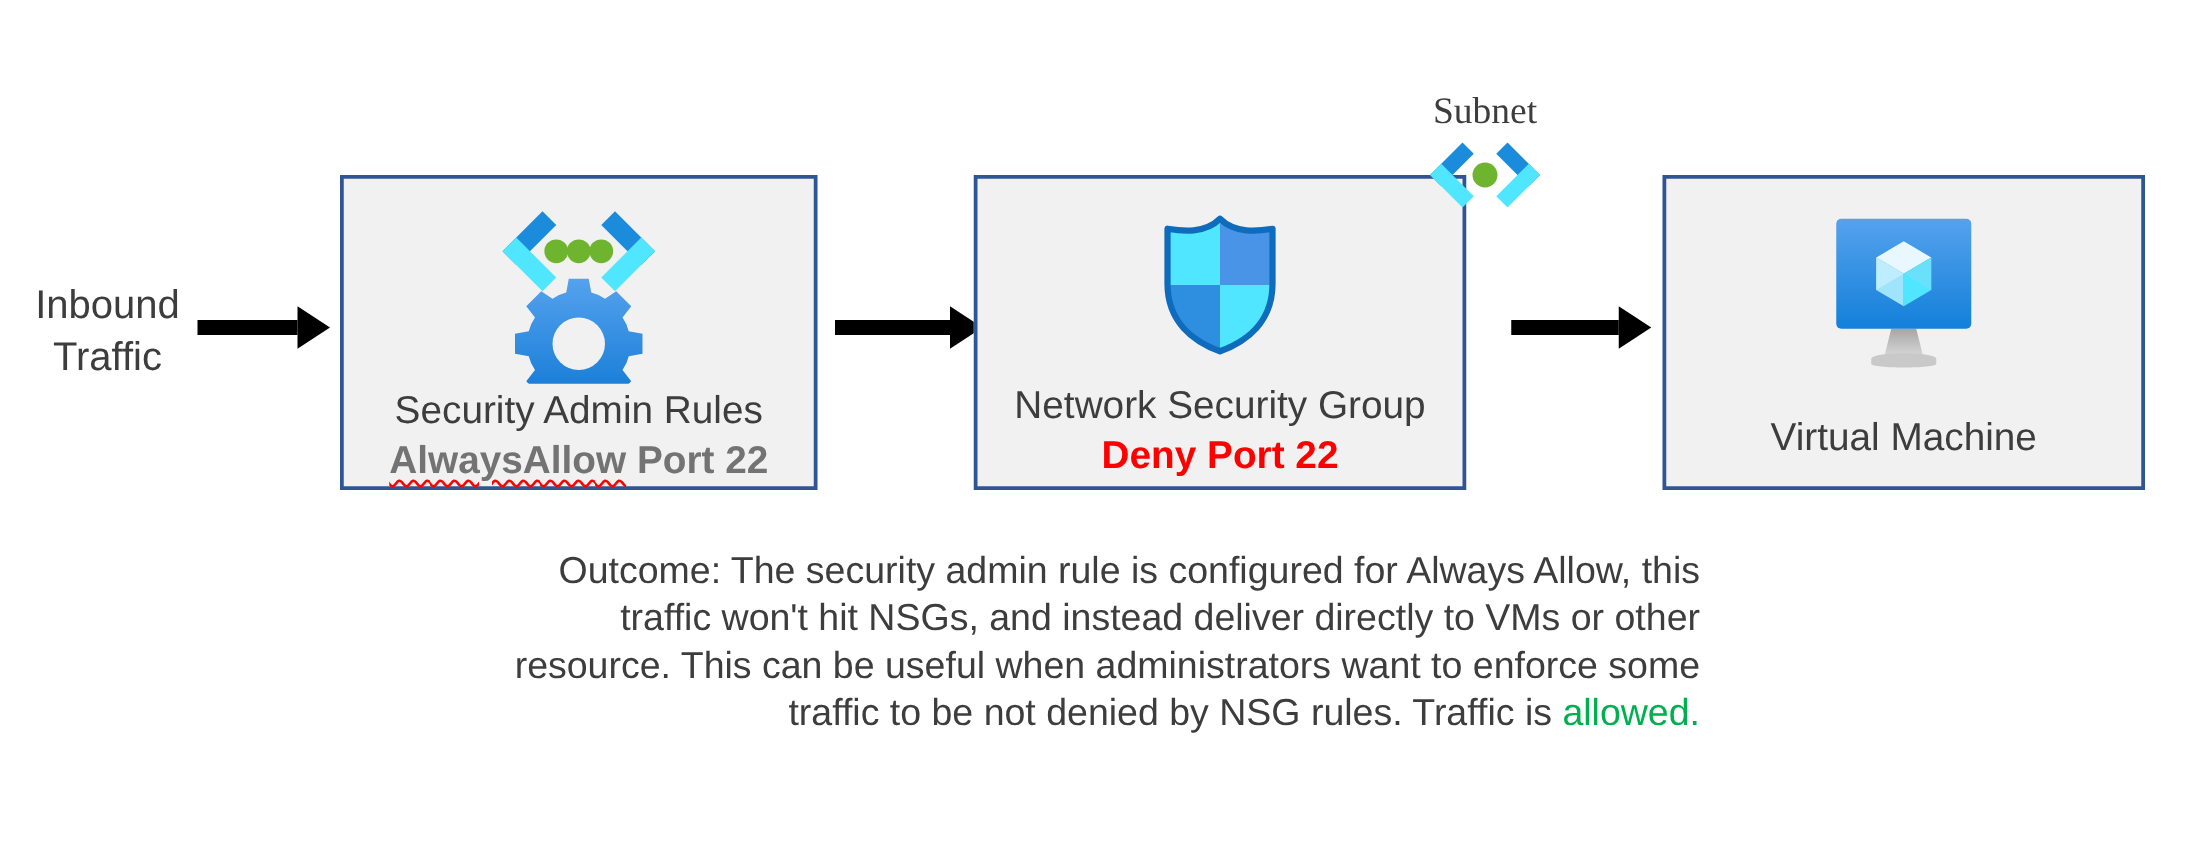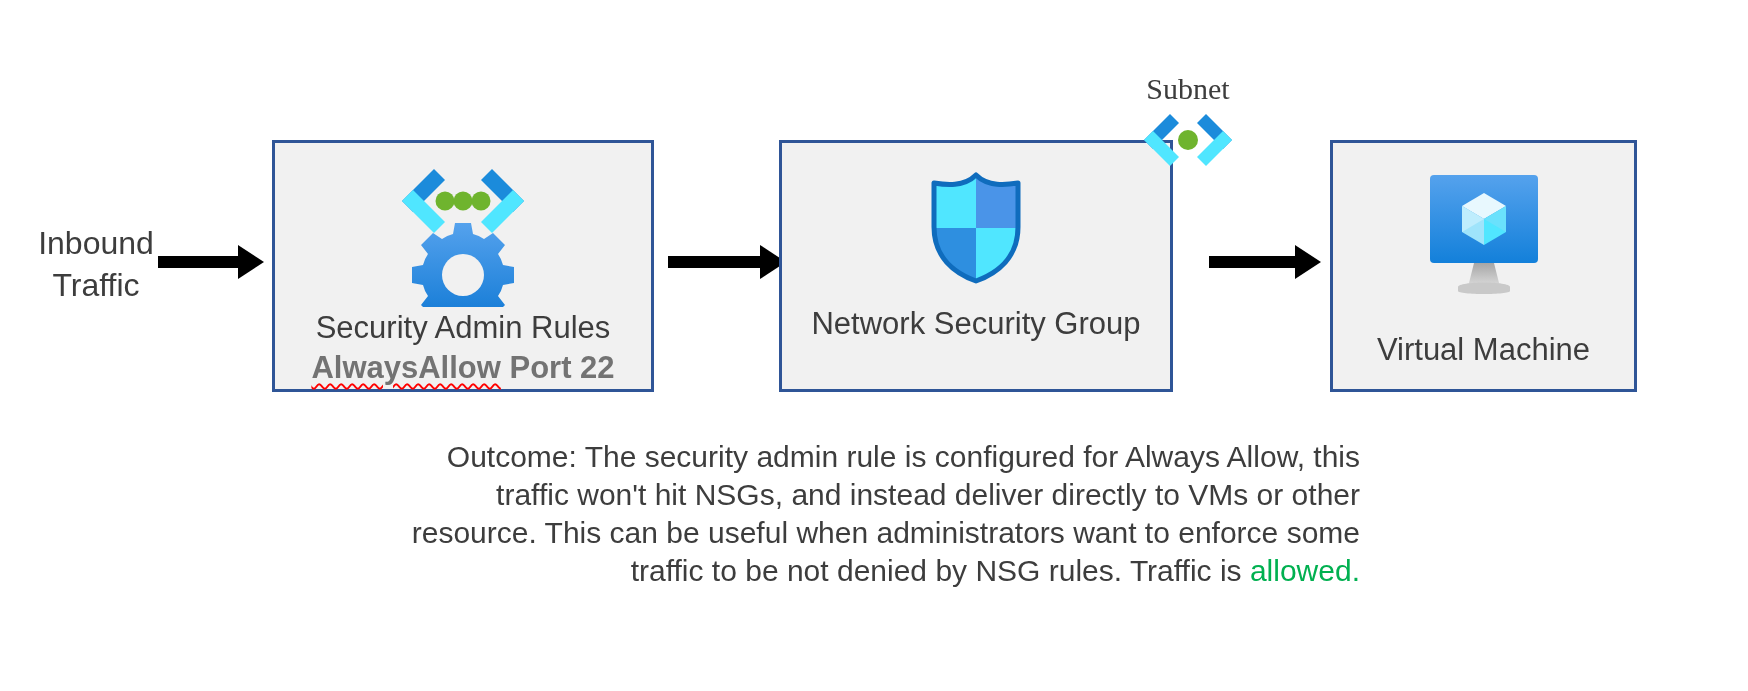--- a/index.html
+++ b/index.html
@@ -6,21 +6,21 @@
   html,body{ background:#ffffff; }
   body{
     width:1748px; height:691px; position:relative; overflow:hidden;
     font-family:"Liberation Sans","DejaVu Sans",sans-serif;
     color:#404040;
   }
   .stage{ position:absolute; inset:0; }
 
   
   #inbound-label{
-    position:absolute; left:16px; top:222px; width:160px;
+    position:absolute; left:6px; top:222px; width:160px;
     text-align:center; font-size:32px; line-height:1.32; color:#3d3d3d;
     white-space:pre-line;
   }
 
   
   .arrow{ position:absolute; height:34px; }
   .arrow .shaft{
     position:absolute; left:0; top:11px; height:12px; background:#000;
   }
   .arrow .head{
@@ -41,21 +41,21 @@
   #arrow-nsg-to-vm .shaft{ width:86px; }
   #arrow-nsg-to-vm .head{ left:86px; }
 
   
   .node-box{
     position:absolute; top:140px; height:252px;
     background:#f1f1f1; border:3px solid #2f5597;
   }
   #box-security-admin-rules{ left:272px; width:382px; }
   #box-network-security-group{ left:779px; width:394px; }
-  #box-virtual-machine{ left:1330px; width:307px; }
+  #box-virtual-machine{ left:1330px; width:386px; }
 
   .node-icon{
     position:absolute; left:50%; transform:translateX(-50%);
   }
   .node-title{
     position:absolute; left:0; right:0; text-align:center;
     font-size:31px; color:#3d3d3d; line-height:1.1;
   }
   .node-sub{
     position:absolute; left:0; right:0; text-align:center;
@@ -174,20 +174,21 @@
         </g>
         <path d="M52 6 C 40 18, 22 16, 10 14 L10 58
                  C 10 88, 30 104, 52 112
                  C 74 104, 94 88, 94 58 L94 14
                  C 82 16, 64 18, 52 6 Z" fill="none" stroke="#0F6CBD" stroke-width="5" stroke-linejoin="round"></path>
       </svg>
     </div>
 
     <div class="node-title" id="title-network-security-group">Network Security Group</div>
 
+    <div class="node-sub sub-deny" id="sub-network-security-group">Deny Port 22</div>
   </div>
 
   <div id="subnet-group">
     <div id="subnet-label">Subnet</div>
     <div id="subnet-icon">
       <svg width="108" height="62" viewBox="0 0 108 62" aria-hidden="true">
 
         <path d="M36 2 L45 11 L19 37 L10 28 Z" fill="#1B8BDB"></path>
 
         <path d="M10 28 L19 19 L45 45 L36 54 Z" fill="#50E6FF"></path>

